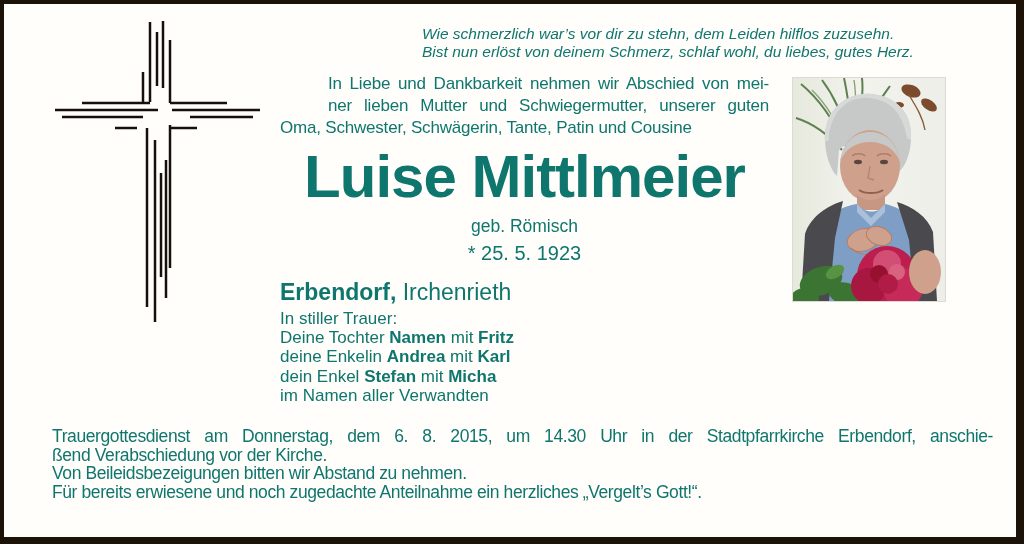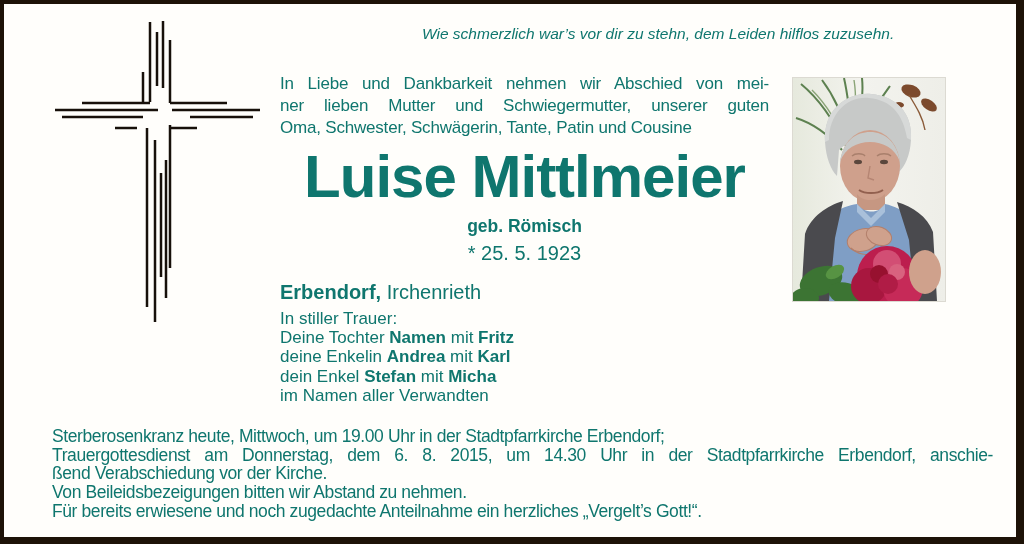--- a/index.html
+++ b/index.html
@@ -15,25 +15,25 @@
 
   
   .verse { left:418px; top:21px; font-style:italic; font-size:15.5px; line-height:17.6px; white-space:nowrap; }
 
   
   .cross { left:36px; top:6px; }
 
   
   .col { left:276px; width:489px; }
   .intro { top:69px; font-size:17px; line-height:21.8px; letter-spacing:-0.2px; }
-  .jl { text-align:justify; text-align-last:justify; }
+  .jl { text-align:justify; text-align-last:justify;margin-left:48px; }
   .name { top:150px; text-align:center; font-size:60px; font-weight:bold; letter-spacing:-1px; line-height:46px; white-space:nowrap; }
-  .maiden { top:212px; text-align:center; font-size:17.5px; font-weight:bold; }
+  .maiden { top:212px; text-align:center; font-size:17.5px; font-weight:normal; }
   .dates { top:237px; display:flex; justify-content:center; gap:42px; font-size:20px; line-height:24px; }
-  .place { top:279px; font-size:20px; line-height:19px; }
+  .place { top:279px; font-size:23px; line-height:19px; }
   .mourning { top:305px; font-size:17px; line-height:19.2px; }
   .b { font-weight:bold; }
 
   
   .photo { left:788px; top:73px; width:152px; height:223px; border:1px solid #dcdad2; background:#f1f2ec; }
 
   
   .announce { left:48px; top:423px; width:941px; font-size:17.5px; line-height:18.7px; letter-spacing:-0.4px; }
   .fill { text-align:justify; text-align-last:justify; }
 </style>
@@ -64,20 +64,21 @@
       <line x1="107" y1="118" x2="107" y2="297"></line>
       <line x1="115" y1="130" x2="115" y2="312"></line>
       <line x1="121" y1="163" x2="121" y2="267"></line>
       <line x1="126" y1="150" x2="126" y2="288"></line>
       <line x1="130" y1="115" x2="130" y2="258"></line>
     </g>
   </svg>
 
   <div class="abs verse">
     <div>Wie schmerzlich war’s vor dir zu stehn, dem Leiden hilflos zuzusehn.</div>
+    <div>Bist nun erlöst von deinem Schmerz, schlaf wohl, du liebes, gutes Herz.</div>
   </div>
 
   <svg class="abs photo" width="152" height="223" viewBox="0 0 152 223">
     <defs>
       <linearGradient id="pbg" x1="0" y1="0" x2="1" y2="0">
         <stop offset="0" stop-color="#e6e9dd"></stop>
         <stop offset="0.45" stop-color="#f3f3ee"></stop>
         <stop offset="1" stop-color="#eeeee8"></stop>
       </linearGradient>
     </defs>
@@ -168,20 +169,19 @@
 
   <div class="abs col mourning">
     <div>In stiller Trauer:</div>
     <div><span>Deine Tochter </span><span class="b">Namen</span><span> mit </span><span class="b">Fritz</span></div>
     <div><span>deine Enkelin </span><span class="b">Andrea</span><span> mit </span><span class="b">Karl</span></div>
     <div><span>dein Enkel </span><span class="b">Stefan</span><span> mit </span><span class="b">Micha</span></div>
     <div>im Namen aller Verwandten</div>
   </div>
 
   <div class="abs announce">
-    <div>Sterberosenkranz heute, Mittwoch, um 19.00 Uhr in der Stadtpfarrkirche Erbendorf;</div>
     <div class="fill">Trauergottesdienst am Donnerstag, dem 6. 8. 2015, um 14.30 Uhr in der Stadtpfarrkirche Erbendorf, anschie-</div>
     <div>ßend Verabschiedung vor der Kirche.</div>
     <div>Von Beileidsbezeigungen bitten wir Abstand zu nehmen.</div>
     <div>Für bereits erwiesene und noch zugedachte Anteilnahme ein herzliches „Vergelt’s Gott!“.</div>
   </div>
 
 </div>
 
 </body></html>

